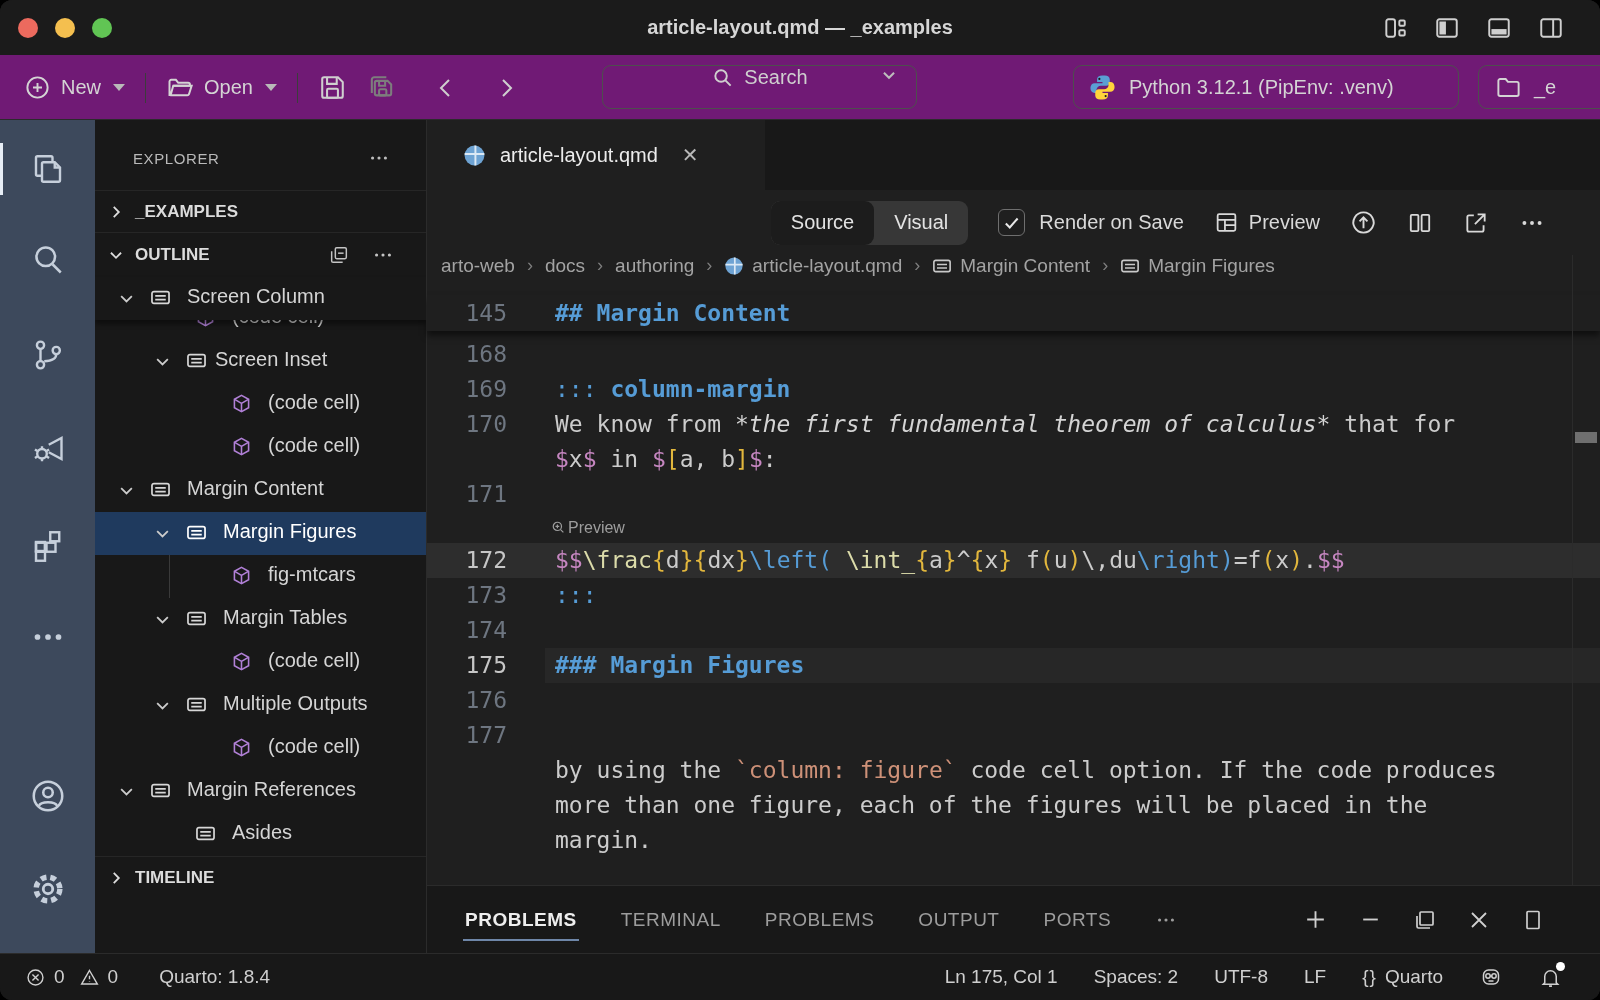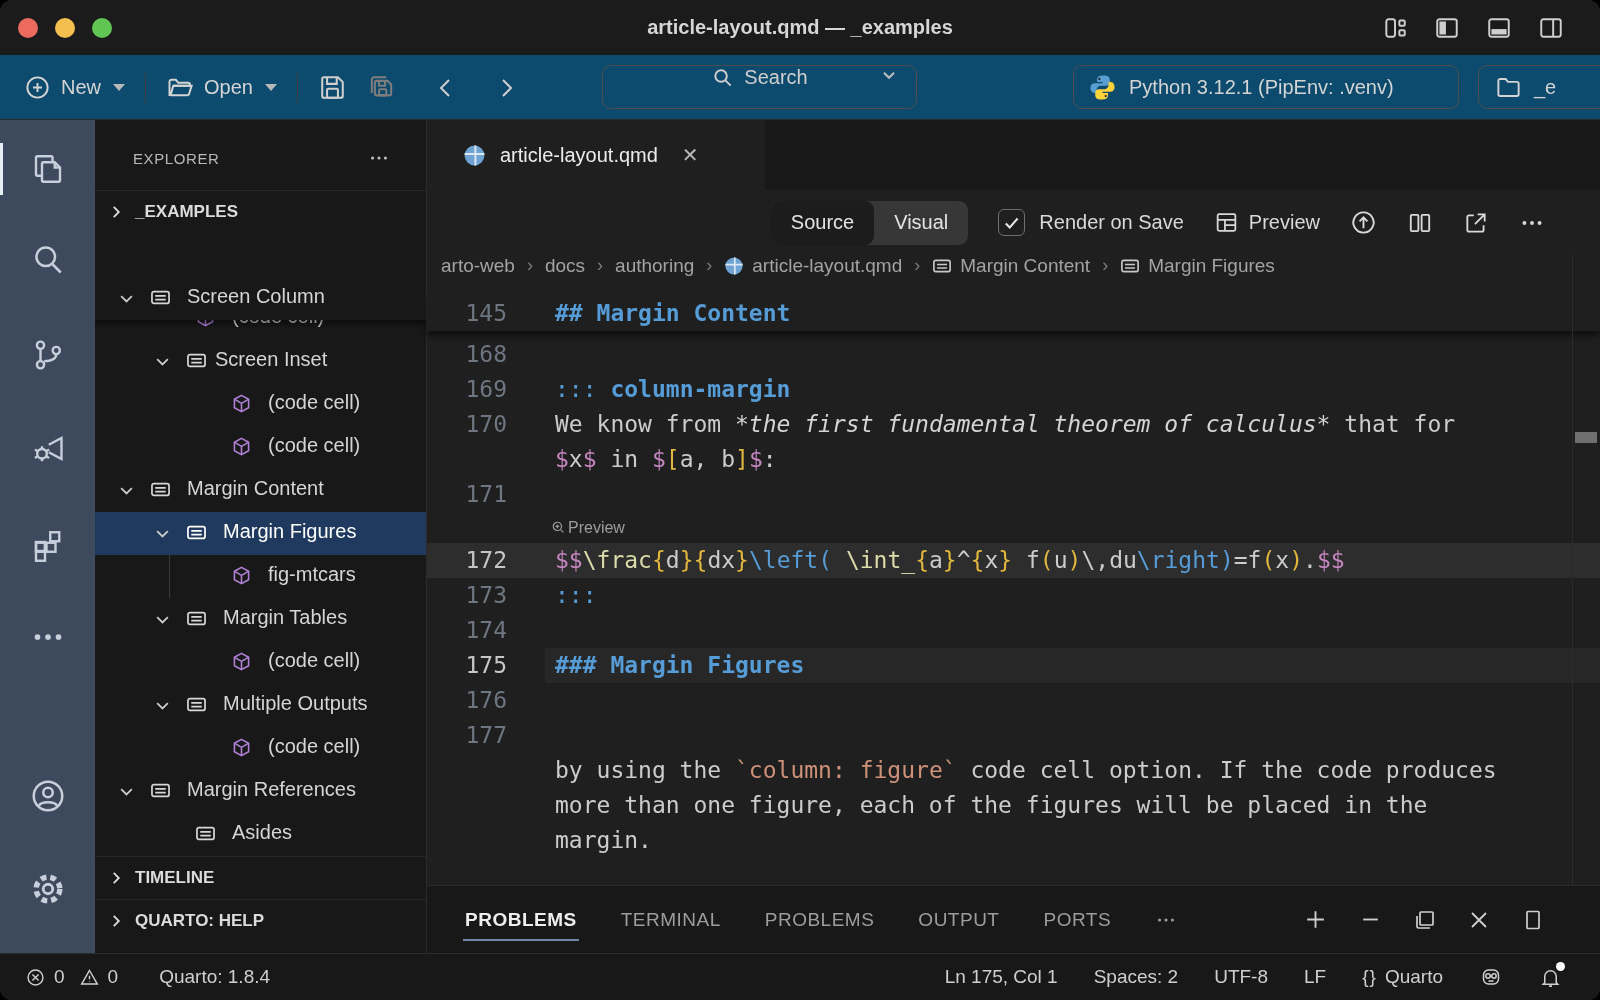--- a/index.html
+++ b/index.html
@@ -8,21 +8,21 @@
   .window { position:absolute; inset:0; width:1600px; height:1000px; border-radius:12px; overflow:hidden; background:#1f1f1f; }
 
   
   .titlebar { position:absolute; left:0; top:0; width:1600px; height:55px; background:#1b1b1b; }
   .lights { position:absolute; left:18px; top:0; height:55px; display:flex; align-items:center; gap:17px; }
   .light { width:20px; height:20px; border-radius:50%; }
   .title { position:absolute; left:0; right:0; top:0; height:55px; display:flex; align-items:center; justify-content:center; color:#d6d6d6; font-size:20px; font-weight:600; }
   .tb-icons { position:absolute; right:36px; top:0; height:55px; display:flex; align-items:center; gap:26px; color:#cfcfcf; }
 
   
-  .toolbar { position:absolute; left:0; top:55px; width:1600px; height:65px; background:#0c4a6e; border-bottom:1px solid #2b2b2b; color:#d4d4d4; }
+  .toolbar { position:absolute; left:0; top:55px; width:1600px; height:65px; background:#701a75; border-bottom:1px solid #2b2b2b; color:#d4d4d4; }
   .tool-left { position:absolute; left:24px; top:0; height:65px; display:flex; align-items:center; gap:20px; }
   .tool-btn { display:flex; align-items:center; gap:10px; font-size:20px; color:#d4d4d4; cursor:default; }
   .caret { width:0; height:0; border-left:6px solid transparent; border-right:6px solid transparent; border-top:7px solid #b9b9b9; margin-left:2px; }
   .tdiv { width:1px; height:30px; background:#3c3c3c; }
   .searchbox { position:absolute; left:602px; top:10px; width:315px; height:44px; border:1px solid #4e4e4e; border-radius:9px; display:flex; justify-content:center; gap:10px; color:#cfcfcf; font-size:20px; }
   .searchbox .sb-caret { position:absolute; right:18px; }
   .interp { position:absolute; left:1073px; top:10px; width:386px; height:44px; border:1px solid #4e4e4e; border-radius:9px; display:flex; align-items:center; gap:12px; padding-left:14px; color:#d4d4d4; font-size:20px; white-space:nowrap; }
   .projbtn { position:absolute; left:1478px; top:10px; width:160px; height:44px; border:1px solid #4e4e4e; border-radius:9px; display:flex; align-items:center; gap:12px; padding-left:16px; color:#d4d4d4; font-size:20px; }
 
   
@@ -294,20 +294,42 @@
         </span>
     </div>
 
     <div class="section-row" style="top:70px">
       <svg width="18" height="18" viewBox="0 0 16 16" fill="none" stroke="currentColor" stroke-width="1.6">
           <path d="M6 3.5L10.5 8L6 12.5"></path>
         </svg>
       <span>_EXAMPLES</span>
     </div>
 
+    <div class="section-row" style="top:112px;height:45px">
+      <svg width="18" height="18" viewBox="0 0 16 16" fill="none" stroke="currentColor" stroke-width="1.6">
+          <path d="M3.5 6l4.5 4.5L12.5 6"></path>
+        </svg>
+      <span>OUTLINE</span>
+      <span class="outline-icons">
+        <span>
+            <svg width="22" height="22" viewBox="0 0 24 24" fill="none" stroke="currentColor" stroke-width="1.6">
+              <rect x="8" y="4" width="12" height="12" rx="1.5"></rect>
+              <path d="M16 20H5.5A1.5 1.5 0 0 1 4 18.5V8"></path>
+              <path d="M11 10h6"></path>
+            </svg>
+          </span>
+        <span>
+            <svg width="22" height="22" viewBox="0 0 24 24" fill="currentColor">
+              <circle cx="5" cy="12" r="1.7"></circle>
+              <circle cx="12" cy="12" r="1.7"></circle>
+              <circle cx="19" cy="12" r="1.7"></circle>
+            </svg>
+          </span>
+      </span>
+    </div>
 
     <div class="trow" style="top:177px">
       <span class="ticon" style="left:100px">
           <svg width="21" height="21" viewBox="0 0 16 16" fill="none" stroke="#b180d7" stroke-width="1.2">
             <path d="M8 1.8l5.4 3v6.4l-5.4 3-5.4-3V4.8z"></path>
             <path d="M2.8 4.9L8 7.9l5.2-3M8 7.9v6.2"></path>
           </svg>
         </span>
       <span class="tlabel" style="left:137px">(code cell)</span>
     </div>
@@ -461,26 +483,20 @@
           </svg>
         </span>
       <span class="tlabel" style="left:137px">Asides</span>
     </div>
 
     <div class="section-row" style="top:736px">
       <svg width="18" height="18" viewBox="0 0 16 16" fill="none" stroke="currentColor" stroke-width="1.6">
           <path d="M6 3.5L10.5 8L6 12.5"></path>
         </svg>
       <span>TIMELINE</span>
-    </div>
-    <div class="section-row" style="top:779px">
-      <svg width="18" height="18" viewBox="0 0 16 16" fill="none" stroke="currentColor" stroke-width="1.6">
-          <path d="M6 3.5L10.5 8L6 12.5"></path>
-        </svg>
-      <span>QUARTO: HELP</span>
     </div>
   </div>
 
   <div class="editor">
     <div class="tabstrip">
       <div class="tab">
         <svg width="23" height="23" viewBox="0 0 20 20">
             <circle cx="10" cy="10" r="8.6" fill="#6ea3d3"></circle>
             <path d="M10.8 1.4v17.2M1.4 8.7h17.2" stroke="#dce9f5" stroke-width="1.7"></path>
           </svg>

